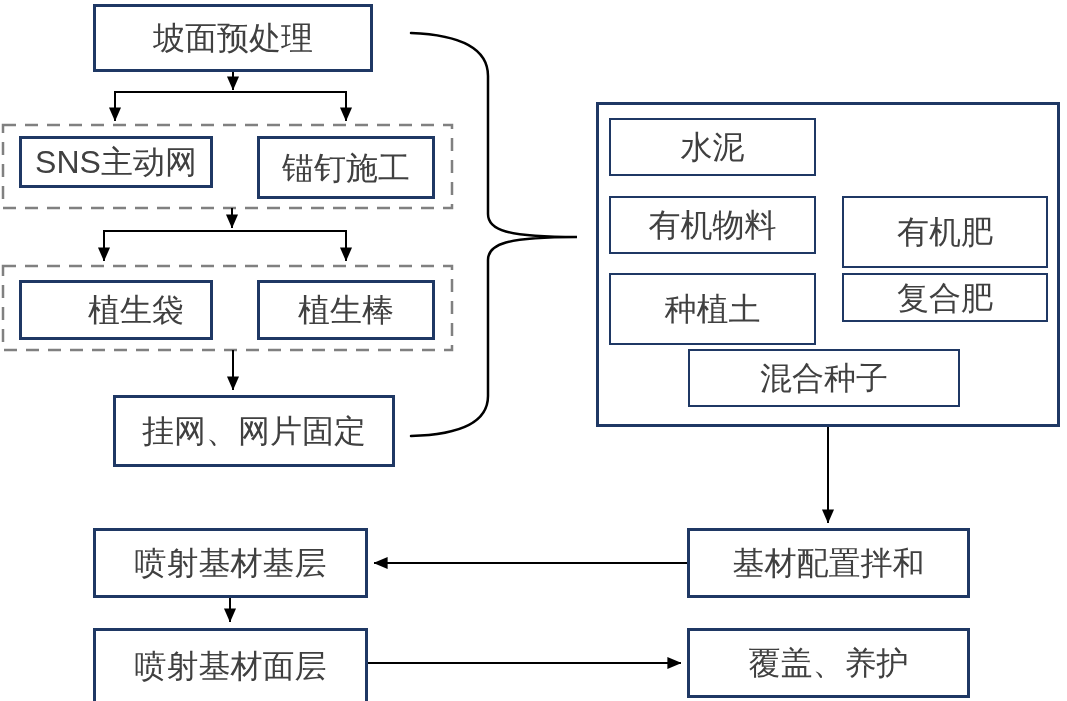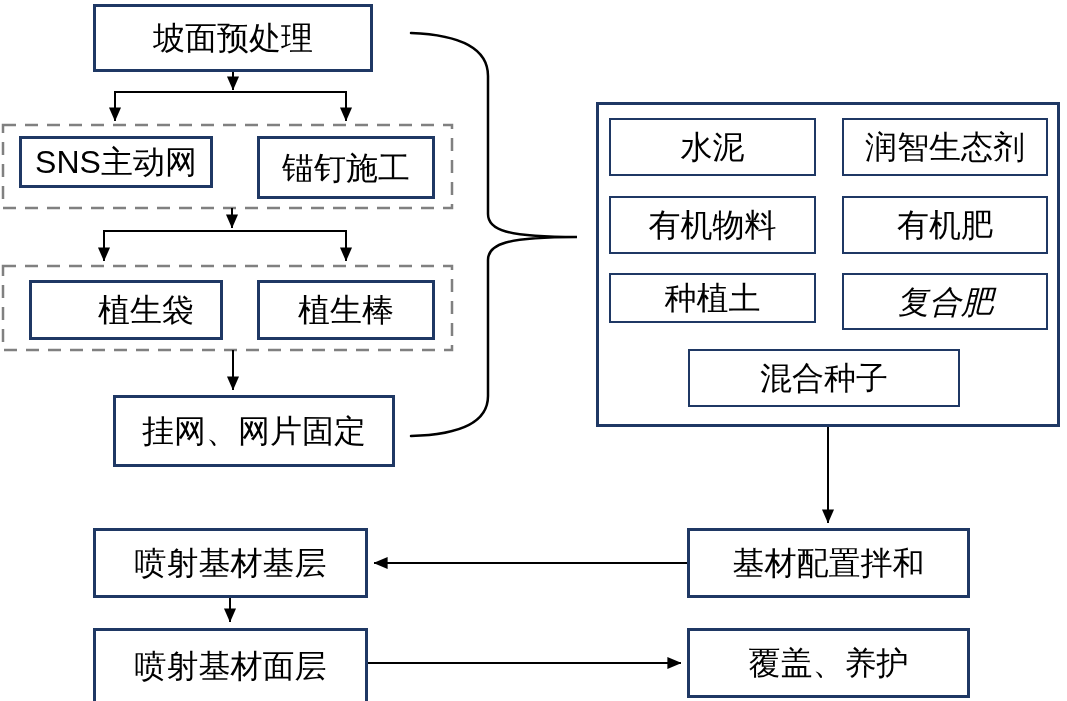--- a/index.html
+++ b/index.html
@@ -18,21 +18,21 @@
   }
   .node {
     position: absolute;
     box-sizing: border-box;
     border: 3px solid #1f3864;
     background: #ffffff;
     display: flex;
     align-items: center;
     justify-content: center;
     font-size: 32px;
-    color: #000000;
+    color: #404040;
     white-space: nowrap;
     line-height: 1;
   }
   .node.thin { border-width: 2px; }
   .panel {
     position: absolute;
     box-sizing: border-box;
     border: 3px solid #1f3864;
     background: #ffffff;
   }
@@ -77,39 +77,38 @@
     <line class="conn" x1="230" y1="598" x2="230" y2="622" marker-end="url(#arrow)"></line>
     <line class="conn" x1="368" y1="663" x2="681" y2="663" marker-end="url(#arrow)"></line>
   </svg>
 
   <div class="node" style="left:93px; top:4px; width:280px; height:68px;">坡面预处理</div>
 
   <div class="node" style="left:19px; top:136px; width:194px; height:52px;">SNS主动网</div>
 
   <div class="node" style="left:257px; top:136px; width:178px; height:63px;">锚钉施工</div>
 
-  <div class="node" style="left:29px; top:280px; width:194px; height:60px;padding-left:40px;">植生袋</div>
+  <div class="node" style="left:19px; top:280px; width:194px; height:60px;padding-left:40px;">植生袋</div>
 
   <div class="node" style="left:257px; top:280px; width:178px; height:60px;">植生棒</div>
 
   <div class="node" style="left:93px; top:395px; width:282px; height:72px;margin-left:20px;">挂网、网片固定</div>
 
   <div class="panel" style="left:596px; top:102px; width:464px; height:325px;"></div>
 
   <div class="node thin" style="left:609px; top:118px; width:207px; height:58px;">水泥</div>
 
-  <div class="node thin" style="left:842px; top:118px; width:206px; height:58px;">润智生态剂</div>
 
   <div class="node thin" style="left:609px; top:196px; width:207px; height:58px;">有机物料</div>
 
-  <div class="node thin" style="left:842px; top:196px; width:206px; height:58px;">有机肥</div>
+  <div class="node thin" style="left:842px; top:196px; width:206px; height:72px;">有机肥</div>
 
-  <div class="node thin" style="left:609px; top:273px; width:207px; height:50px;">种植土</div>
+  <div class="node thin" style="left:609px; top:273px; width:207px; height:72px;">种植土</div>
 
-  <div class="node thin" style="left:842px; top:273px; width:206px; height:57px;font-style:italic;">复合肥</div>
+  <div class="node thin" style="left:842px; top:273px; width:206px; height:49px;">复合肥</div>
 
   <div class="node thin" style="left:688px; top:349px; width:272px; height:58px;">混合种子</div>
 
   <div class="node" style="left:687px; top:528px; width:283px; height:70px;">基材配置拌和</div>
 
   <div class="node" style="left:93px; top:528px; width:275px; height:70px;">喷射基材基层</div>
 
   <div class="node" style="left:93px; top:628px; width:275px; height:76px;">喷射基材面层</div>
 
   <div class="node" style="left:687px; top:628px; width:283px; height:70px;">覆盖、养护</div>

